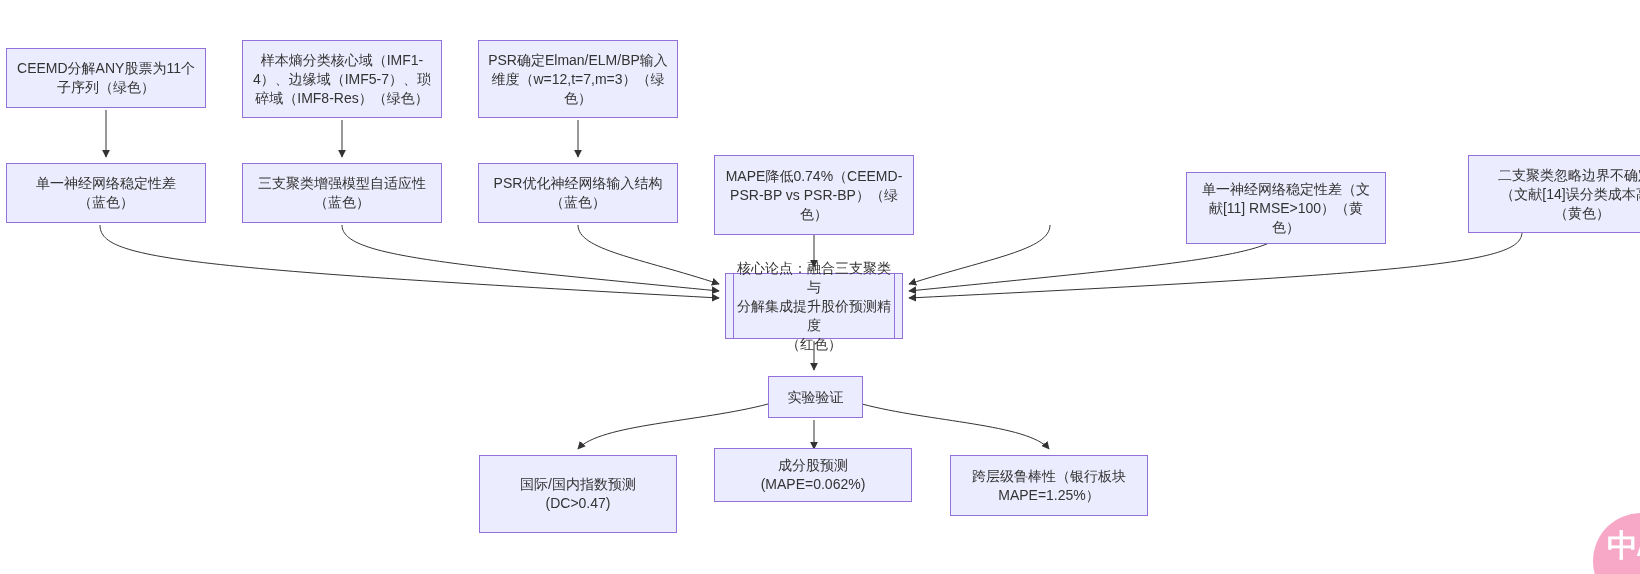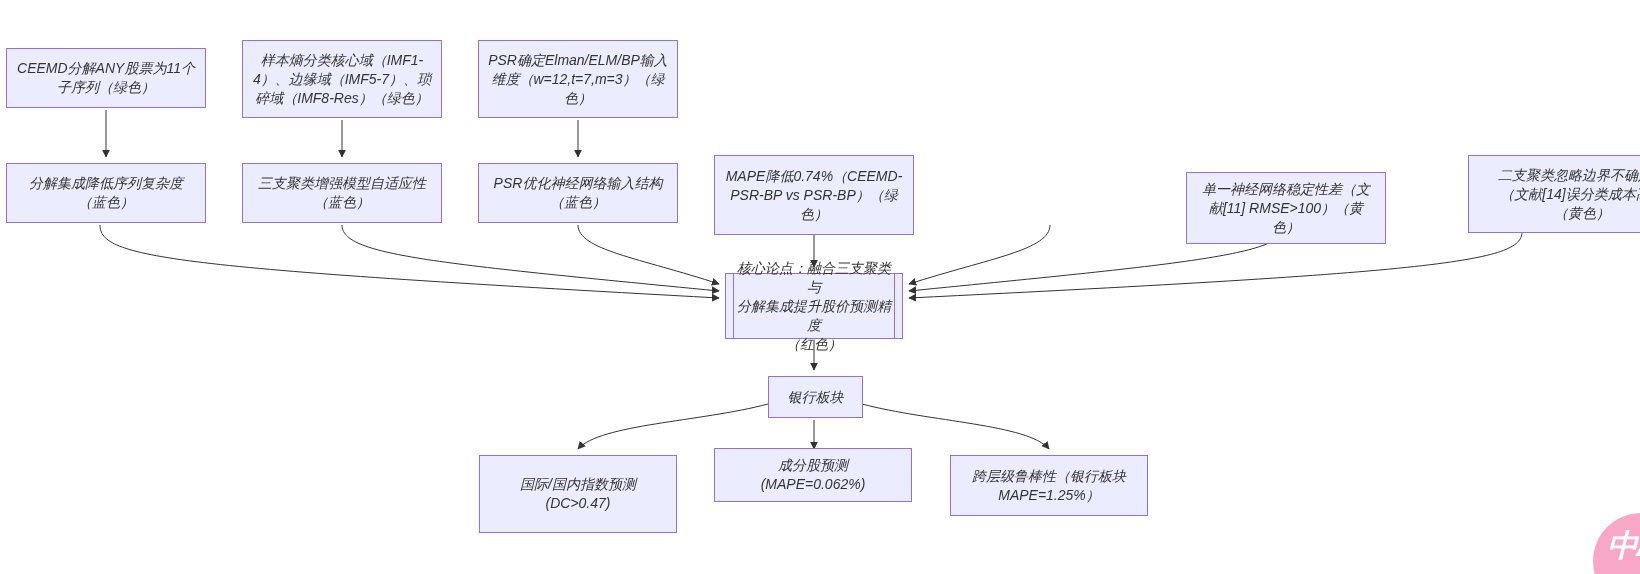--- a/index.html
+++ b/index.html
@@ -1,18 +1,18 @@
 <!DOCTYPE html>
 <html><head>
 <meta charset="utf-8">
 <style>
   html,body{margin:0;padding:0;background:#ffffff;}
   .stage{
     position:relative;width:1640px;height:574px;overflow:hidden;background:#ffffff;
-    font-family:"Liberation Sans","DejaVu Sans",sans-serif;color:#333333;font-style:italic;
+    font-family:"Liberation Sans","DejaVu Sans",sans-serif;color:#333333;
   }
   svg.edges{position:absolute;left:0;top:0;pointer-events:none;}
   .edge{stroke:#333333;stroke-width:1;fill:none;}
   .node{
     position:absolute;box-sizing:border-box;
     background:#ECECFF;border:1px solid #9370DB;
     display:flex;align-items:center;justify-content:center;
     text-align:center;font-size:14px;line-height:19px;
     padding:4px 8px;
   }
@@ -65,21 +65,21 @@
 4）、边缘域（IMF5-7）、琐
 碎域（IMF8-Res）（绿色）</span>
   </div>
   <div class="node" style="left:478px;top:40px;width:200px;height:78px">
     <span class="node-label">PSR确定Elman/ELM/BP输入
 维度（w=12,t=7,m=3）（绿
 色）</span>
   </div>
 
   <div class="node" style="left:6px;top:163px;width:200px;height:60px">
-    <span class="node-label">分解集成降低序列复杂度
+    <span class="node-label">单一神经网络稳定性差
 （蓝色）</span>
   </div>
   <div class="node" style="left:242px;top:163px;width:200px;height:60px">
     <span class="node-label">三支聚类增强模型自适应性
 （蓝色）</span>
   </div>
   <div class="node" style="left:478px;top:163px;width:200px;height:60px">
     <span class="node-label">PSR优化神经网络输入结构
 （蓝色）</span>
   </div>
@@ -98,21 +98,21 @@
 （黄色）</span>
   </div>
 
   <div class="node subroutine" style="left:725px;top:273px;width:178px;height:66px">
     <span class="node-label">核心论点：融合三支聚类与
 分解集成提升股价预测精度
 （红色）</span>
   </div>
 
   <div class="node" style="left:768px;top:376px;width:95px;height:42px">
-    <span class="node-label">银行板块</span>
+    <span class="node-label">实验验证</span>
   </div>
 
   <div class="node" style="left:479px;top:455px;width:198px;height:78px">
     <span class="node-label">国际/国内指数预测
 (DC&gt;0.47)</span>
   </div>
   <div class="node" style="left:714px;top:448px;width:198px;height:54px">
     <span class="node-label">成分股预测
 (MAPE=0.062%)</span>
   </div>

